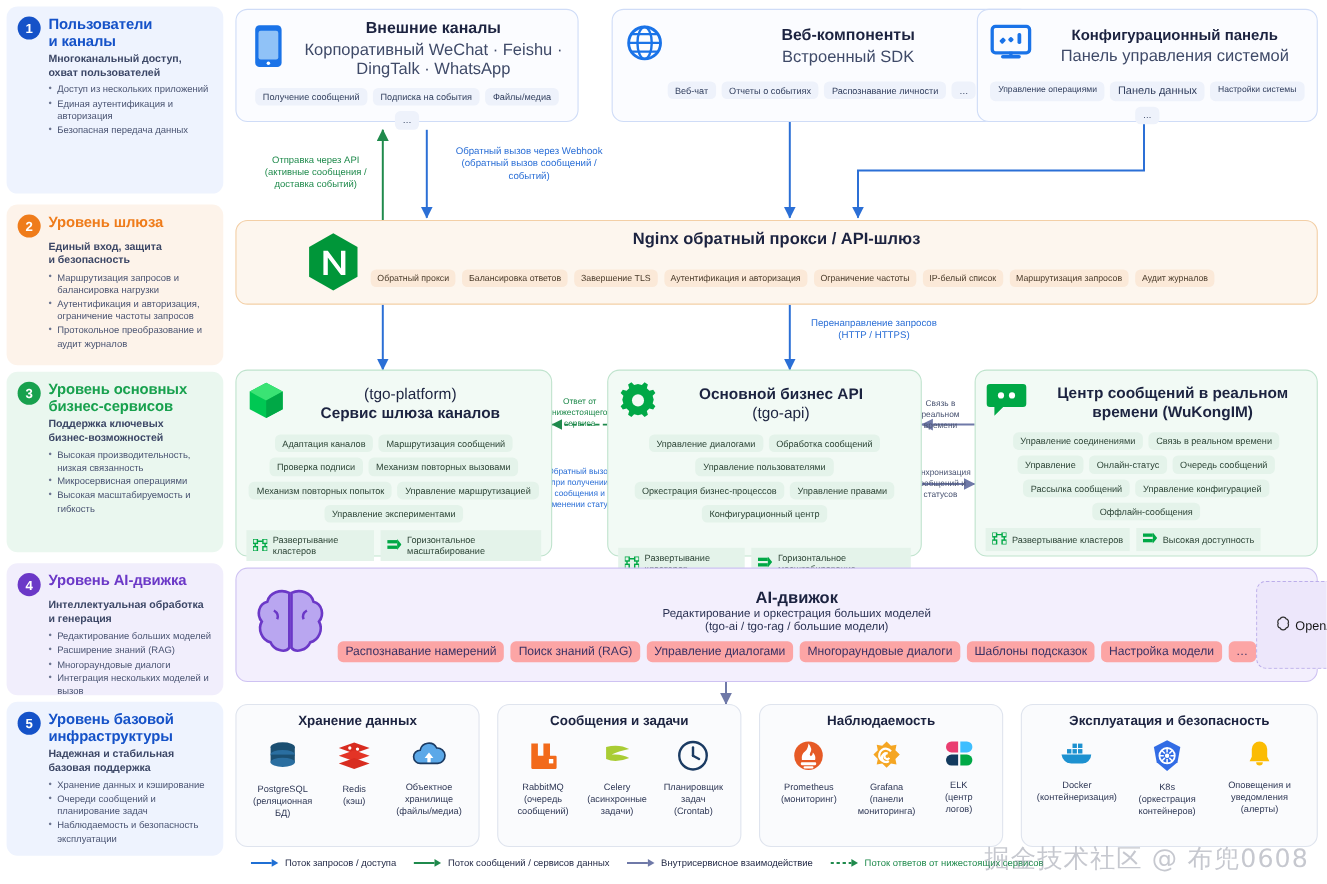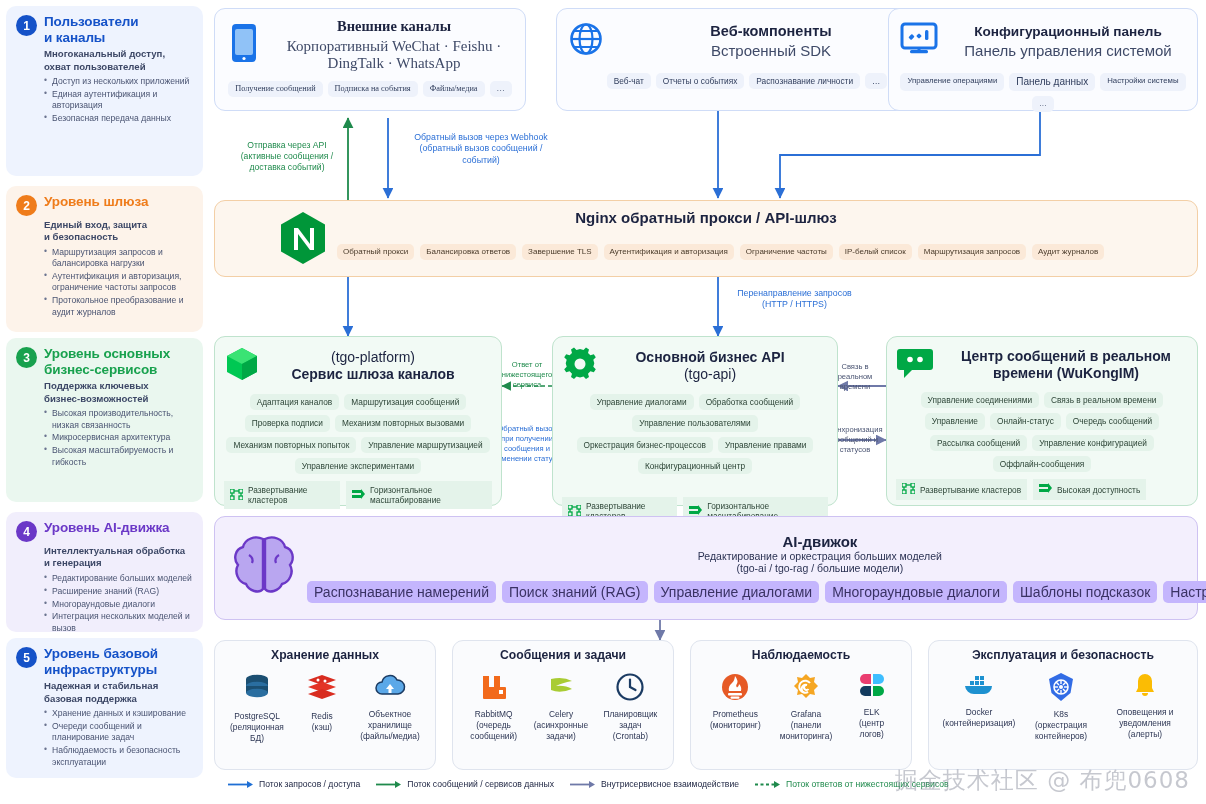--- a/index.html
+++ b/index.html
@@ -57,21 +57,21 @@
   
   .svc{border:1.4px solid #bfe3cd;background:#f2faf5;}
   .svc-title{font-size:14px;color:#1c2340;line-height:1.2;}
   .chip-green{background:#e4f3ea;color:#2c4436;}
   .chip-wide{background:#e4f3ea;color:#2c4436;display:flex;align-items:center;gap:5px;font-size:8.3px;padding:4px 6px;}
 
   
   .ai{border:1.4px solid #cec2f2;background:#f3effd;}
   .ai-title{font-size:15px;color:#1c2340;}
   .ai-sub{font-size:10.5px;color:#2c3354;}
-  .chip-purple{background:#c4b5fd;color:#3a3264;font-size:14px;}
+  .chip-purple{background:#fca5a5;color:#3a3264;font-size:11px;}
   .mi-box{border:1.2px dashed #bcaeea;border-radius:9px;background:#ede7fb;}
 
   
   .inf{border:1.2px solid #dfe4ee;background:#fafbfd;}
   .inf-title{font-size:12.2px;color:#1c2340;}
   .inf-item{text-align:center;font-size:8.4px;line-height:1.3;color:#2d3654;}
 
   .legend{position:absolute;left:228px;top:779px;display:flex;align-items:center;gap:16px;font-size:8.6px;}
   .lg{display:flex;align-items:center;gap:5px;}
 
@@ -122,21 +122,21 @@
     <div class="rail-card c3" style="top:338px;height:164px;">
       <div class="rail-head">
         <div class="badge" style="background:#18a14e">3</div>
         <div class="rail-title" style="color: rgb(24, 161, 78); white-space: pre-line;">Уровень основных
 бизнес-сервисов</div>
       </div>
       <div class="rail-sub" style="white-space: pre-line;">Поддержка ключевых
 бизнес-возможностей</div>
       <ul class="rail-list">
         <li>Высокая производительность, низкая связанность</li>
-        <li>Микросервисная архитектура</li>
+        <li>Микросервисная операциями</li>
         <li>Высокая масштабируемость и гибкость</li>
       </ul>
     </div>
 
     <div class="rail-card c4" style="top:512px;height:120px;">
       <div class="rail-head">
         <div class="badge" style="background:#6b38c7">4</div>
         <div class="rail-title" style="color: rgb(107, 56, 199); white-space: pre-line;">Уровень AI-движка</div>
       </div>
       <div class="rail-sub" style="white-space: pre-line;">Интеллектуальная обработка
@@ -218,21 +218,21 @@
   <div class="lbl lbl-blue" style="left:492px;top:424px;width:70px;white-space:pre-line;font-size:7.6px;">Обратный вызов
 при получении
 сообщения и
 изменении статуса</div>
   <div class="lbl" style="left:822px;top:362px;width:66px;white-space:pre-line;font-size:7.6px;color:#4a5472;">Связь в
 реальном времени</div>
   <div class="lbl" style="left:820px;top:425px;width:70px;white-space:pre-line;font-size:7.6px;color:#4a5472;">Синхронизация
 сообщений и
 статусов</div>
 
-  <div class="card top-card" style="left:214px;top:8px;width:312px;height:103px;padding:9px 10px;font-family:Liberation Serif, serif;">
+  <div class="card top-card" style="left:214px;top:8px;width:312px;height:103px;padding:9px 10px;">
     <div style="display:flex;align-items:center;gap:10px;">
       <span style="flex:0 0 38px;">
         <svg width="38" height="42" viewBox="0 0 38 42">
           <rect x="7" y="2" width="24" height="38" rx="4" fill="#1a73e8"></rect>
           <rect x="10" y="7" width="18" height="26" rx="2" fill="#90c2f7"></rect>
           <circle cx="19" cy="36.5" r="1.6" fill="#fff"></circle>
         </svg>
       </span>
       <div style="flex:1;">
         <div class="card-title top-title">Внешние каналы</div>

